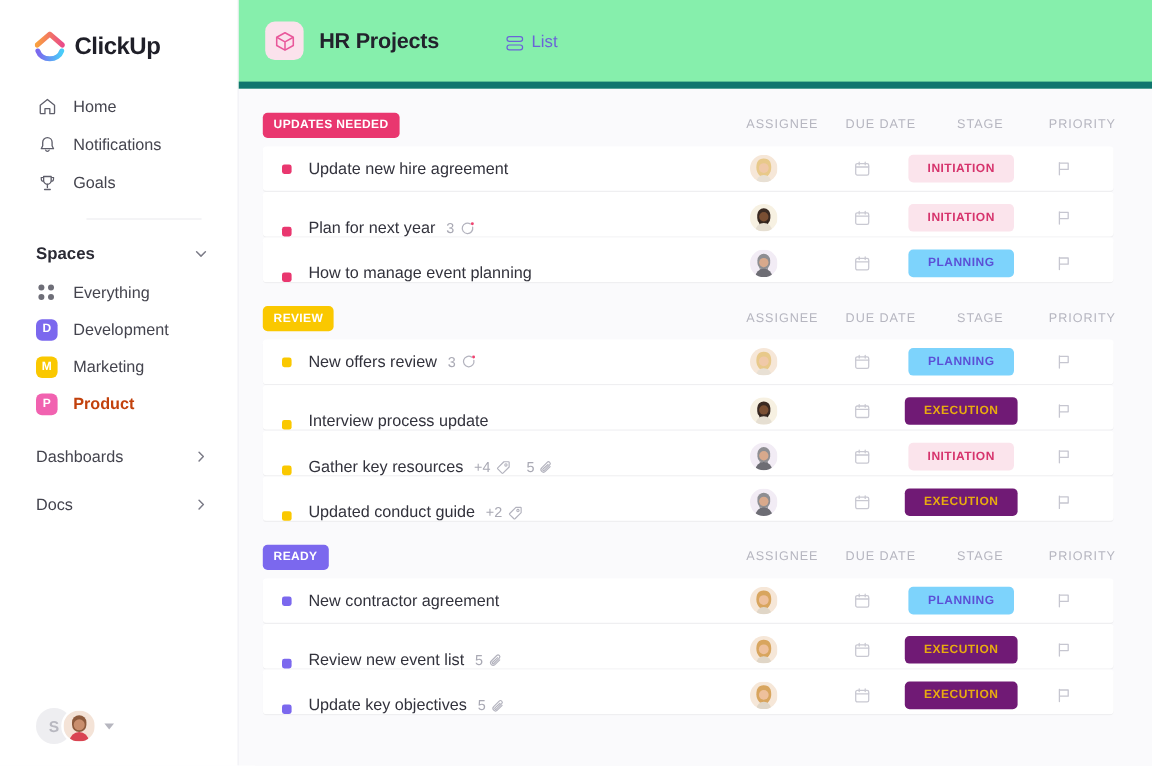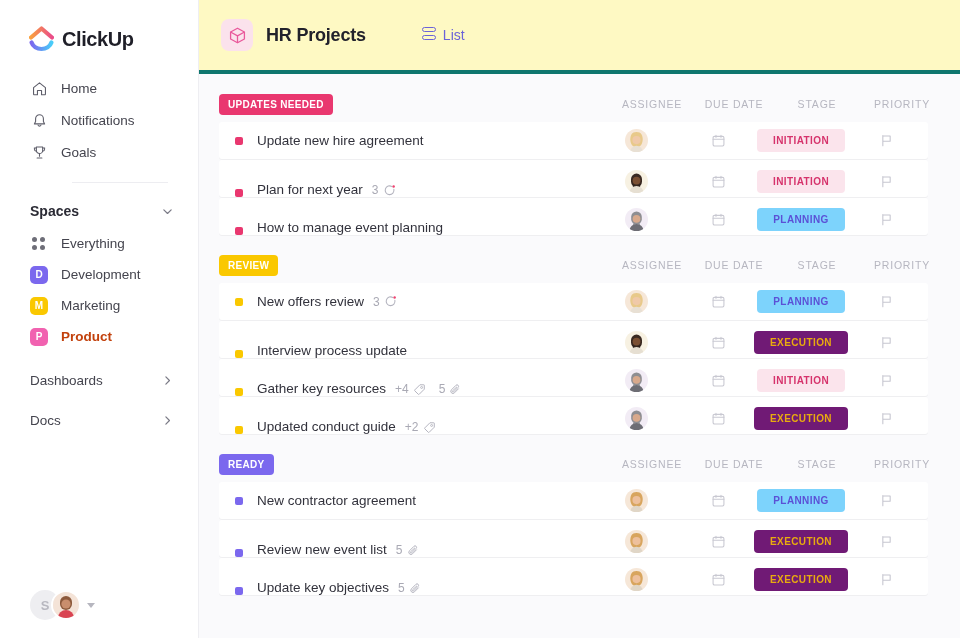--- a/index.html
+++ b/index.html
@@ -75,30 +75,30 @@
   .av-photo {
     width: 30px; height: 30px; border-radius: 50%;
     margin-left: -9px; overflow:hidden; position:relative;
     border: 2px solid #fff;
   }
   .caret-sm { margin-left: 6px; width:0;height:0;border-left:4px solid transparent;border-right:4px solid transparent;border-top:5px solid #b6b6bf;}
 
   
   .main { flex: 1; height: 638px; background: #fafafc; position: relative; }
   .topbar {
-    height: 74px; background:#fef9c3; display:flex; align-items:center;
+    height: 74px; background:#86efac; display:flex; align-items:center;
     padding-left: 22px; gap: 0;
-    border-bottom: 4px solid #0f766e;
+    border-bottom: 6px solid #0f766e;
   }
   .proj-icon {
     width: 32px; height: 32px; border-radius: 8px; background: #fbe2ec;
     display:flex; align-items:center; justify-content:center; flex:0 0 32px;
   }
   .proj-title { font-size: 18px; font-weight: bold; color: #22222c; margin-left: 13px; letter-spacing:-0.2px;}
-  .view-tab { display:flex; align-items:flex-start; gap: 7px; margin-left: 56px; cursor:pointer;}
+  .view-tab { display:flex; align-items:flex-end; gap: 7px; margin-left: 56px; cursor:pointer;}
   .view-tab .vt-lbl { font-size: 14px; color: #6b63d8; font-weight: 500; }
   .list-ico { display:flex; flex-direction:column; gap:2.5px; }
   .list-ico i { display:block; width:14px; height:5px; border:1.6px solid #6b63d8; border-radius:2.5px; }
 
   .board { padding: 0 0 0 0; height: 564px; overflow:hidden; background:#fafafc;}
 
   .group { margin-top: 18px; }
   .group-head {
     display:flex; align-items:center; padding-left: 20px; height: 24px;
   }

